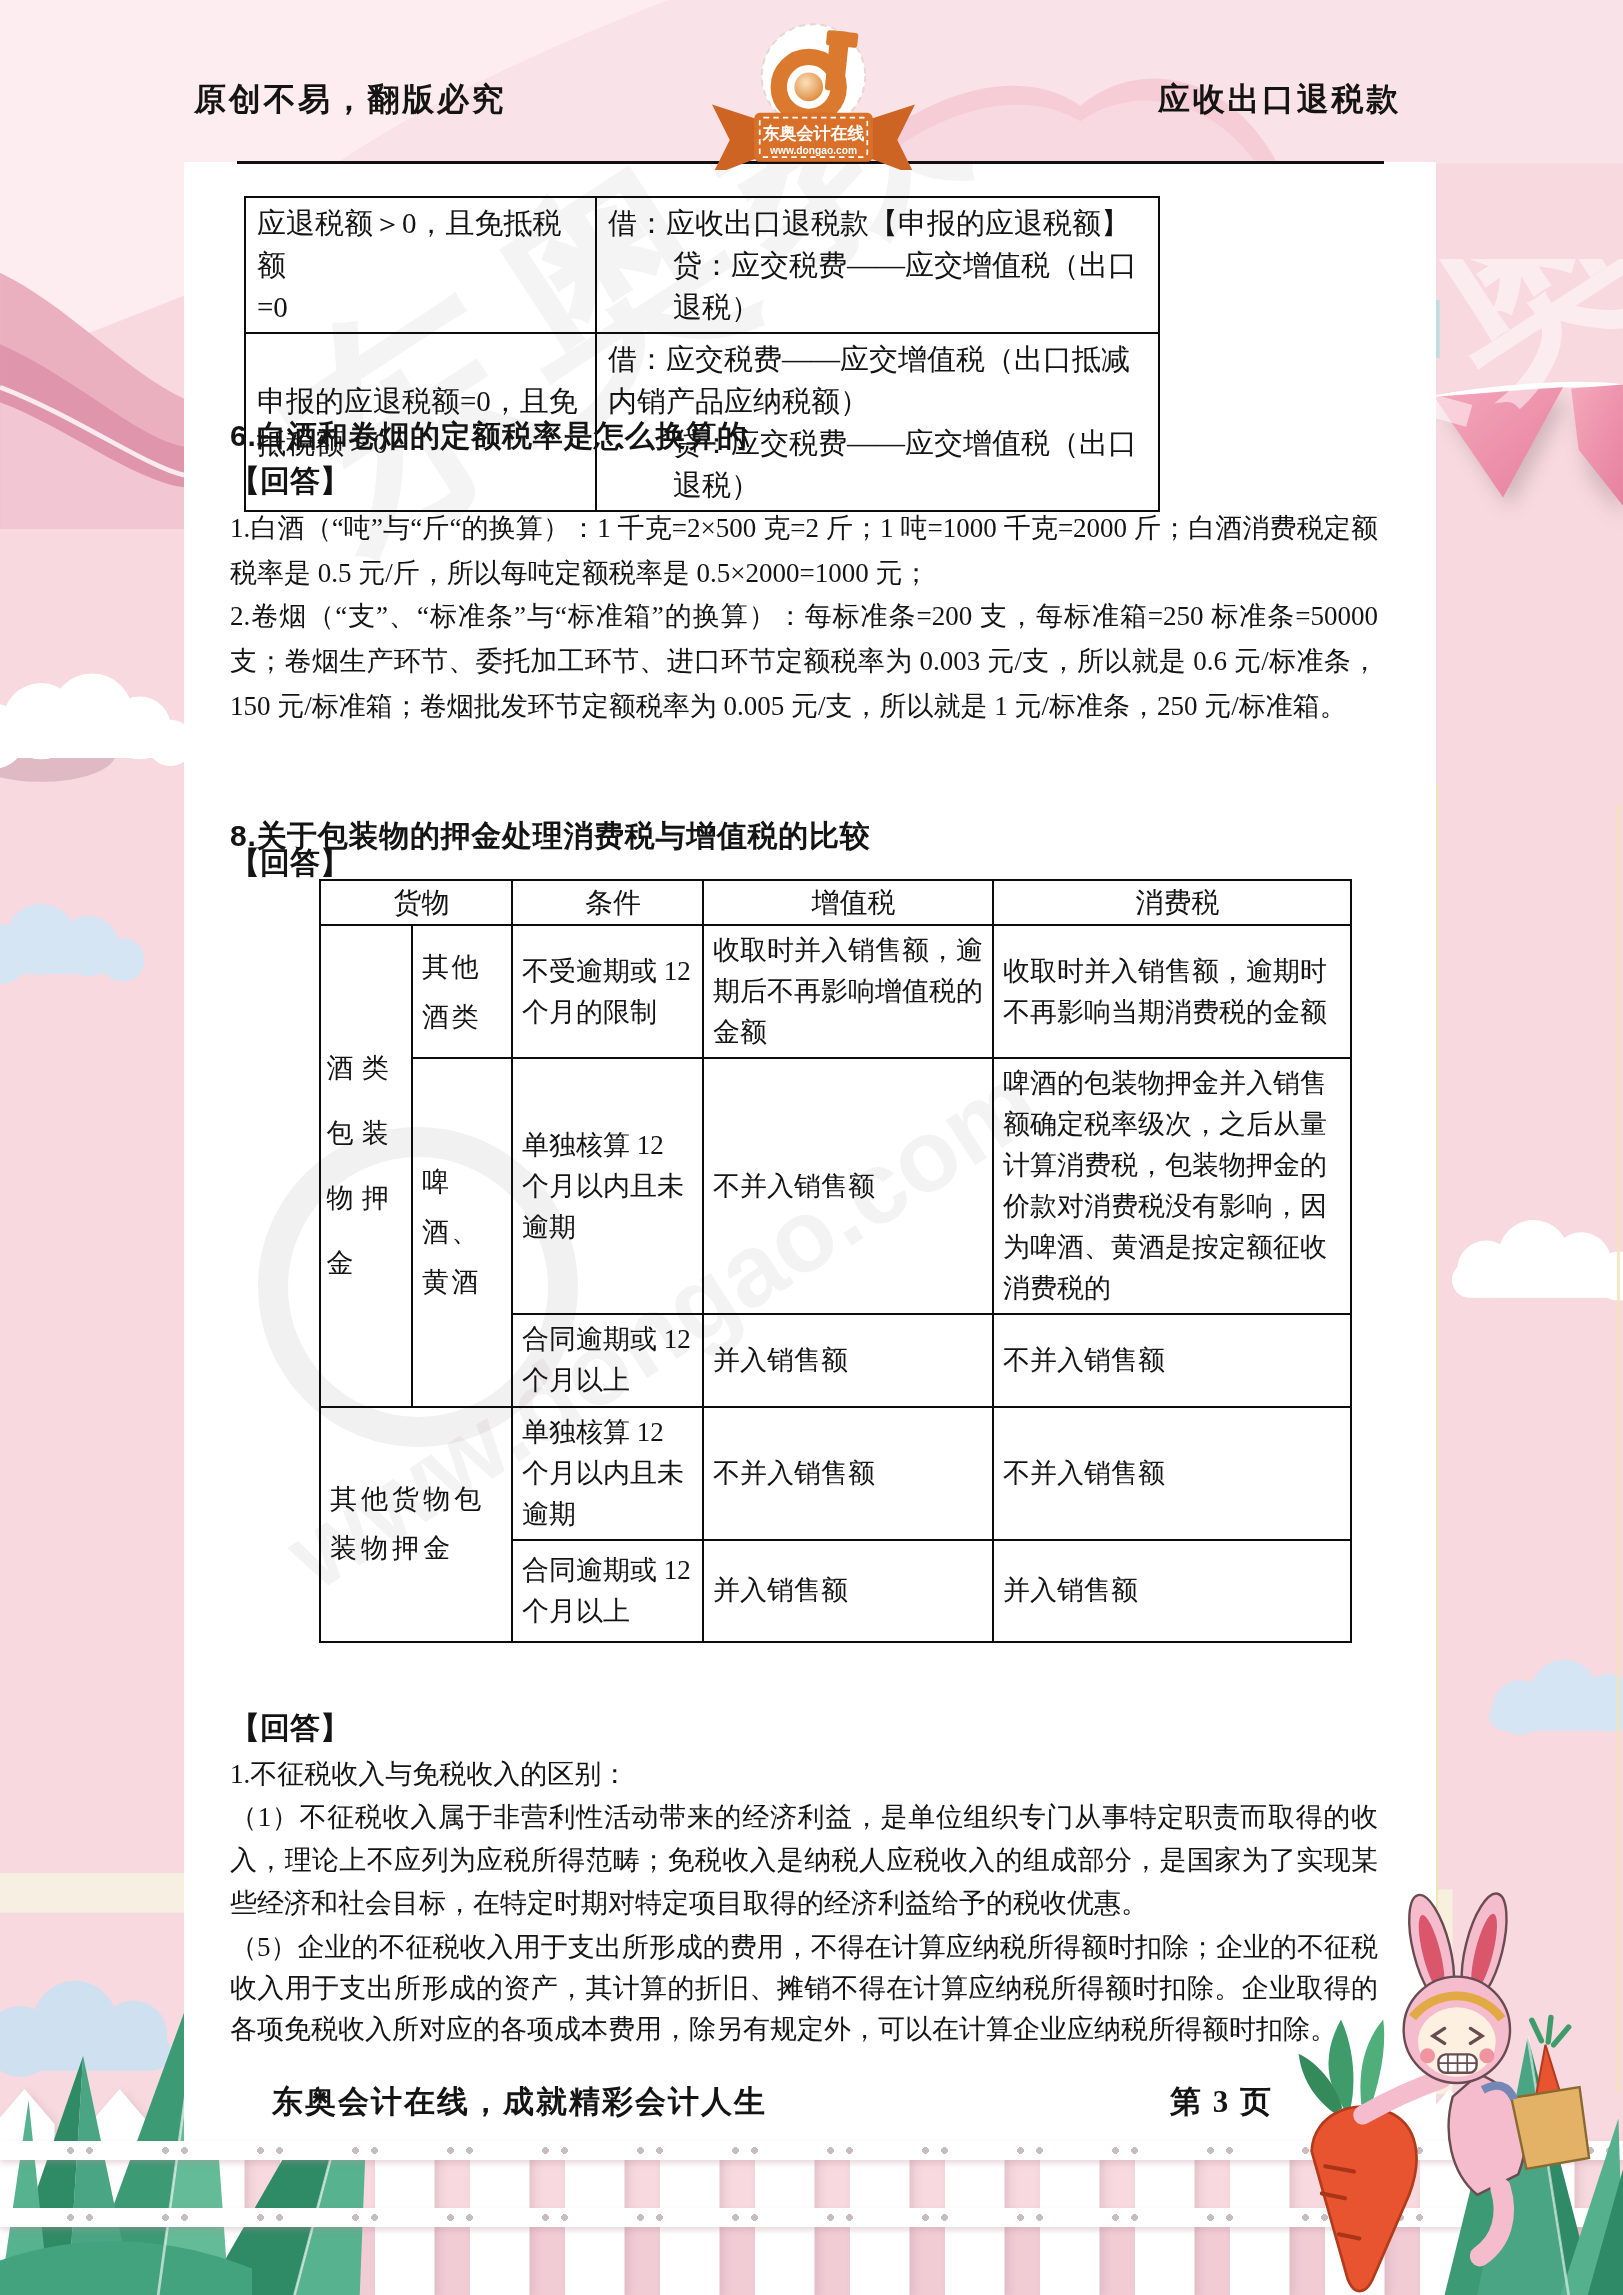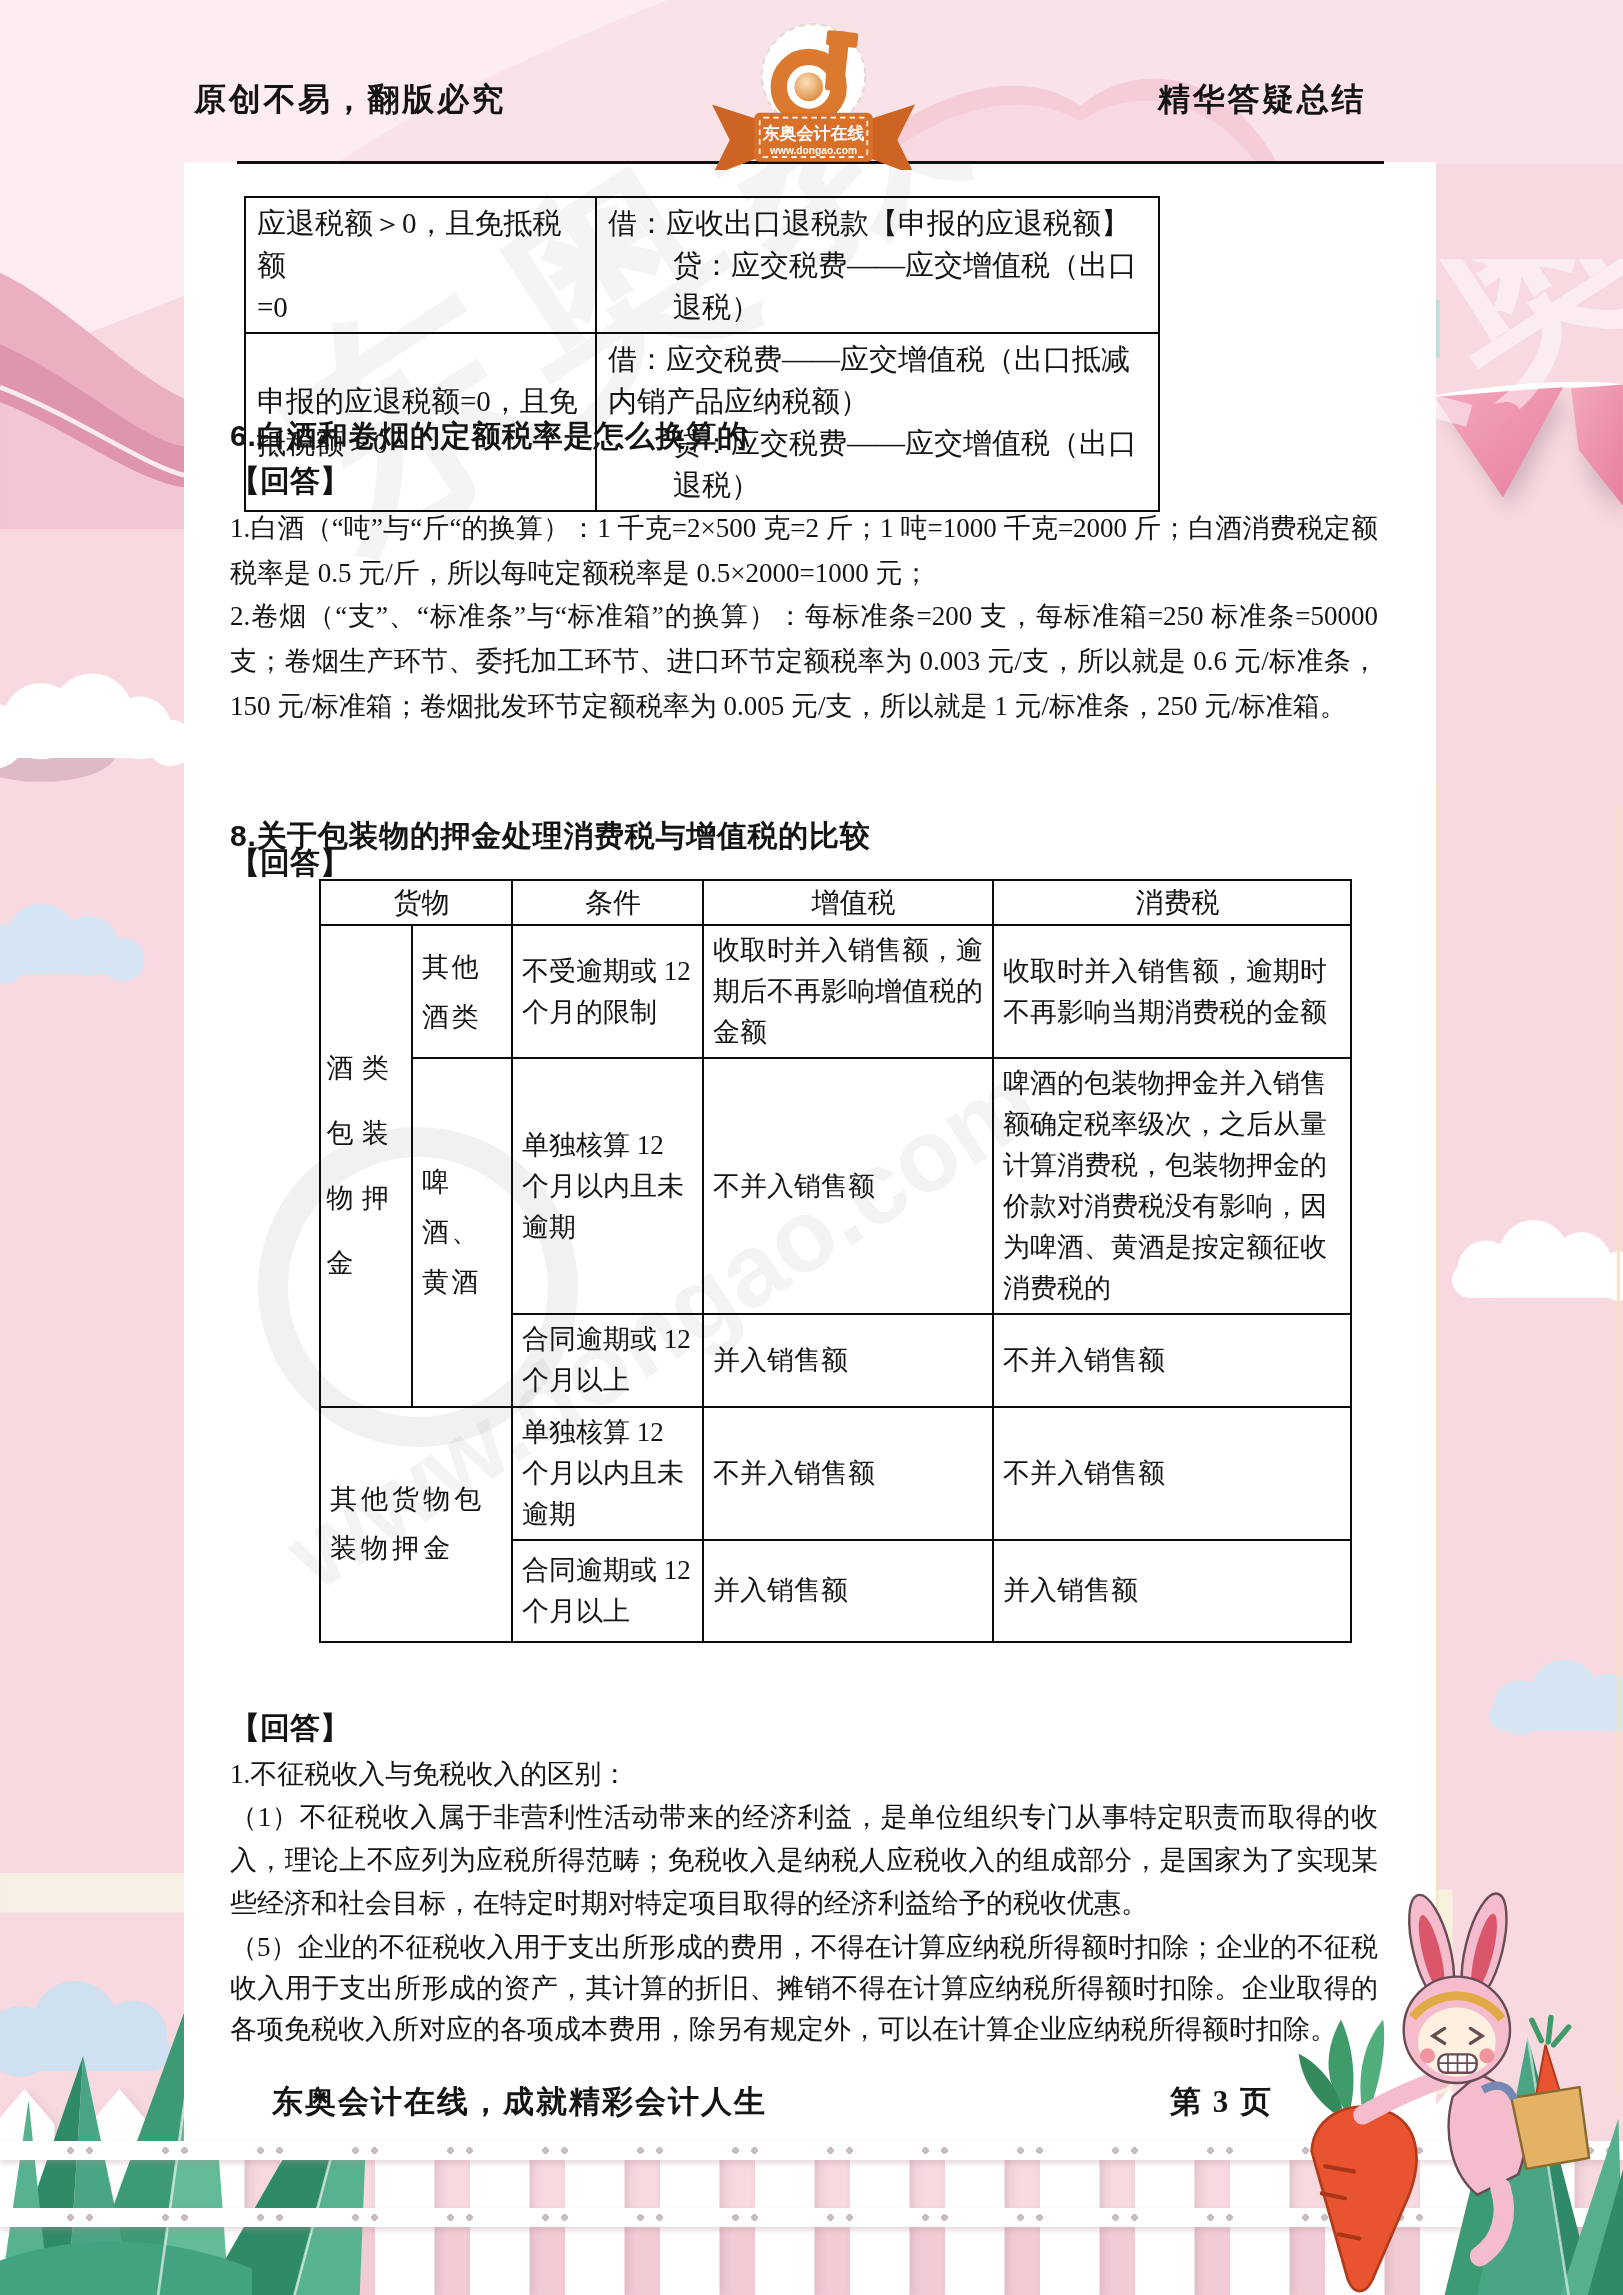--- a/index.html
+++ b/index.html
@@ -195,21 +195,21 @@
     <div class="wm-url">www.dongao.com</div>
     <div class="wm-ring"></div>
   </div>
 
   <div class="rail rail1"></div>
   <div class="rail rail2"></div>
 
   <div class="content">
 
     <div class="hdr-txt hdr-left">原创不易，翻版必究</div>
-    <div class="hdr-txt hdr-right">精华答疑总结</div>
+    <div class="hdr-txt hdr-right">应收出口退税款</div>
     <div class="hdr-line"></div>
 
     <svg class="logo-svg" width="225" height="158" viewBox="0 0 330 232">
       <defs>
         <radialGradient id="dotG" cx="40%" cy="35%" r="70%">
           <stop offset="0" stop-color="#fbe0bb"></stop>
             <stop offset="1" stop-color="#dd8a3c"></stop>
         </radialGradient>
       </defs>
       <circle cx="165" cy="94" r="76" fill="#ffffff" stroke="#e4d9d2" stroke-width="3" stroke-dasharray="9 7"></circle>

